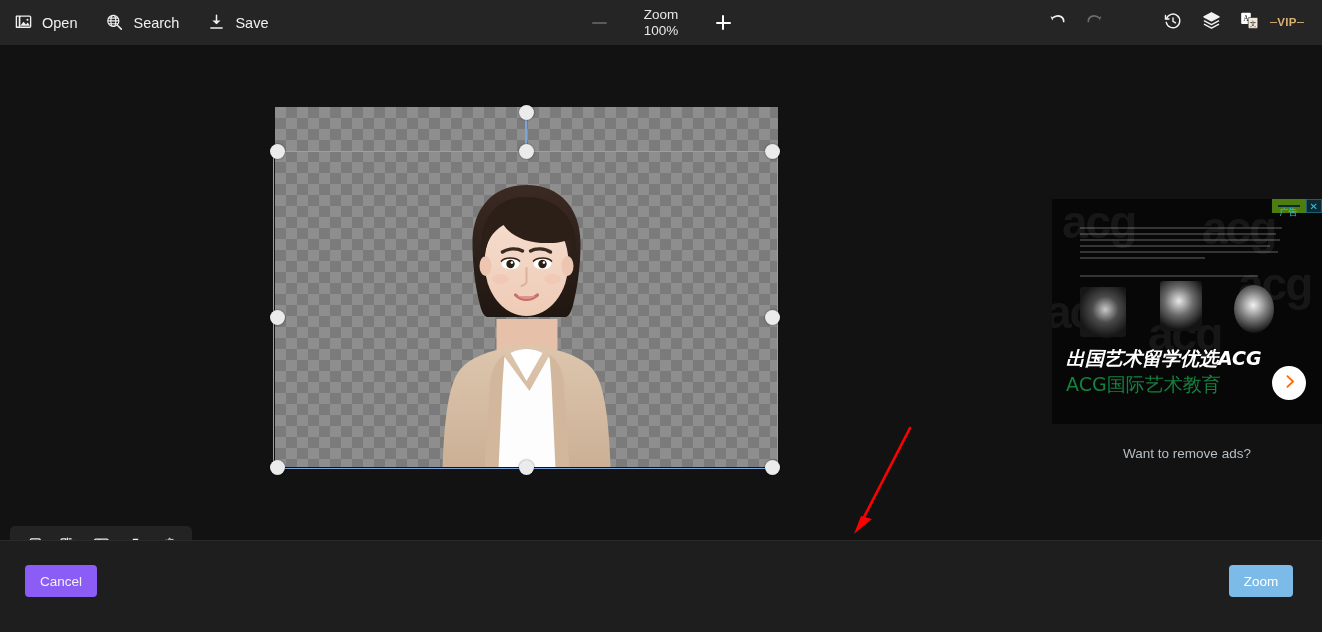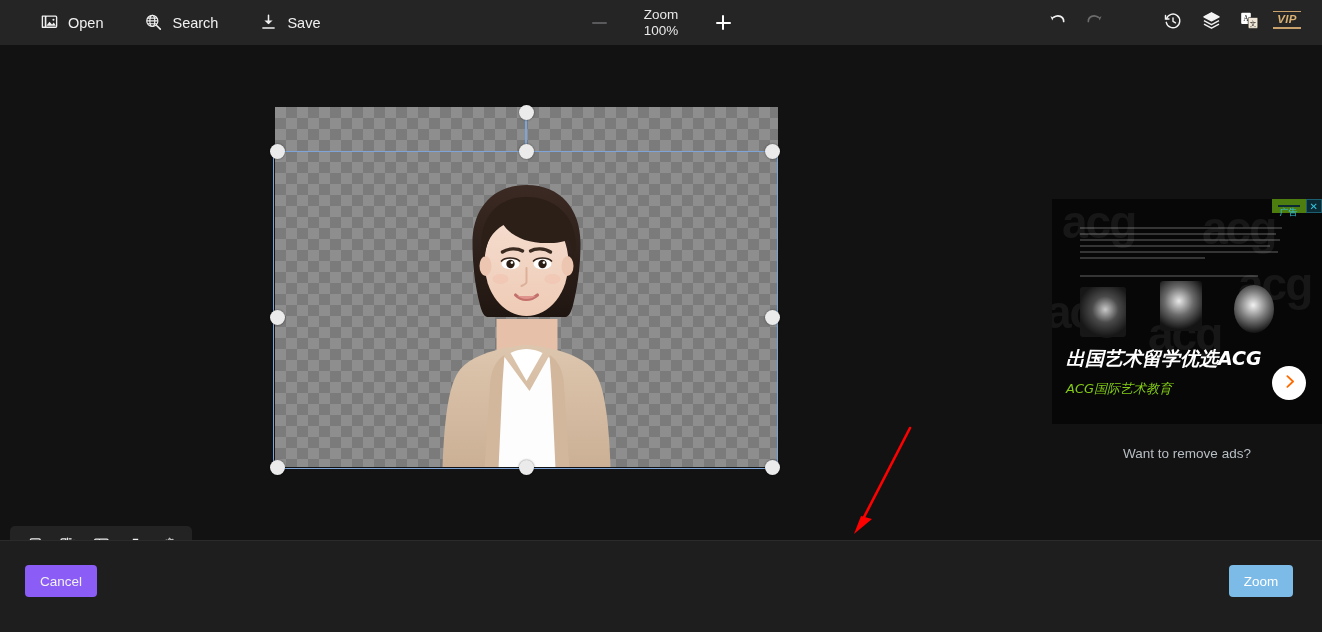--- a/index.html
+++ b/index.html
@@ -11,21 +11,21 @@
     overflow: hidden;
   }
   #app { position: relative; width: 1322px; height: 632px; background: #121212; }
 
   
   .topbar {
     position: absolute; left: 0; top: 0; width: 1322px; height: 45px;
     background: #252526;
     display: flex; align-items: center;
   }
-  .tb-left { display: flex; align-items: center; gap: 13px; padding-left: 26px; }
+  .tb-left { display: flex; align-items: center; gap: 0px; }
   .tb-btn {
     display: flex; align-items: center; gap: 9px;
     padding: 6px 14px; border-radius: 4px;
     color: #f0f0f0; font-size: 14.5px; cursor: pointer;
     white-space: nowrap;
   }
   .tb-ico { width: 19px; height: 19px; display: block; flex: none; }
 
   .tb-center {
     position: absolute; left: 50%; top: 0; transform: translateX(-50%);
@@ -47,22 +47,22 @@
   .tb-right {
     position: absolute; right: 18px; top: 0; height: 45px;
     display: flex; align-items: center; gap: 4px;
   }
   .tb-icobtn {
     width: 34px; height: 34px; display: flex; align-items: center; justify-content: center;
     border-radius: 4px; cursor: pointer;
   }
   .tb-icobtn.gapleft { margin-left: 40px; }
   .vip-badge {
-    width: 34px; height: 24px; display: flex; flex-direction: column;
-    align-items: center; cursor: pointer; font-style: italic;
+    width: 34px; height: 24px; display: flex; 
+    align-items: center; justify-content: center; cursor: pointer;
   }
   .vip-badge .vline { width: 28px; height: 1.5px; background: #c8a26a; }
   .vip-badge .vtxt {
     color: #d9b274; font-size: 11.5px; font-weight: bold; letter-spacing: .4px;
     line-height: 13px; padding: 1px 0; font-family: "Liberation Sans", sans-serif;
   }
 
   
   .stage { position: absolute; left: 0; top: 45px; width: 1322px; height: 495px; background: #121212; }
 
@@ -127,23 +127,22 @@
     background: radial-gradient(circle at 45% 40%, #e8e8e8 0%, #6a6a6a 38%, #141414 75%); }
   .ad-obj.o3 { left: 182px; top: 86px; width: 40px; height: 48px; border-radius: 50%;
     background: radial-gradient(circle at 48% 42%, #f2f2f2 0%, #7c7c7c 40%, #161616 78%); }
   .ad-head {
     position: absolute; left: 14px; bottom: 52px; color: #fff;
     font-size: 19px; font-weight: bold;
     font-family: "DejaVu Sans", "Liberation Sans", sans-serif;
     font-style: italic;
   }
   .ad-sub {
-    position: absolute; left: 14px; bottom: 26px; color: #84cc16; font-size: 13px;
+    position: absolute; left: 14px; bottom: 26px; color: #15803d; font-size: 19px;
     font-family: "DejaVu Sans", "Liberation Sans", sans-serif;
-    font-style: italic;
   }
   .ad-arrow {
     position: absolute; right: 16px; bottom: 24px;
     width: 34px; height: 34px; border-radius: 50%; background: #fff;
     display: flex; align-items: center; justify-content: center; cursor: pointer;
   }
   .ad-tags {
     position: absolute; right: 0; top: 0; display: flex; height: 14px; z-index: 5;
   }
   .ad-tag-ad {

